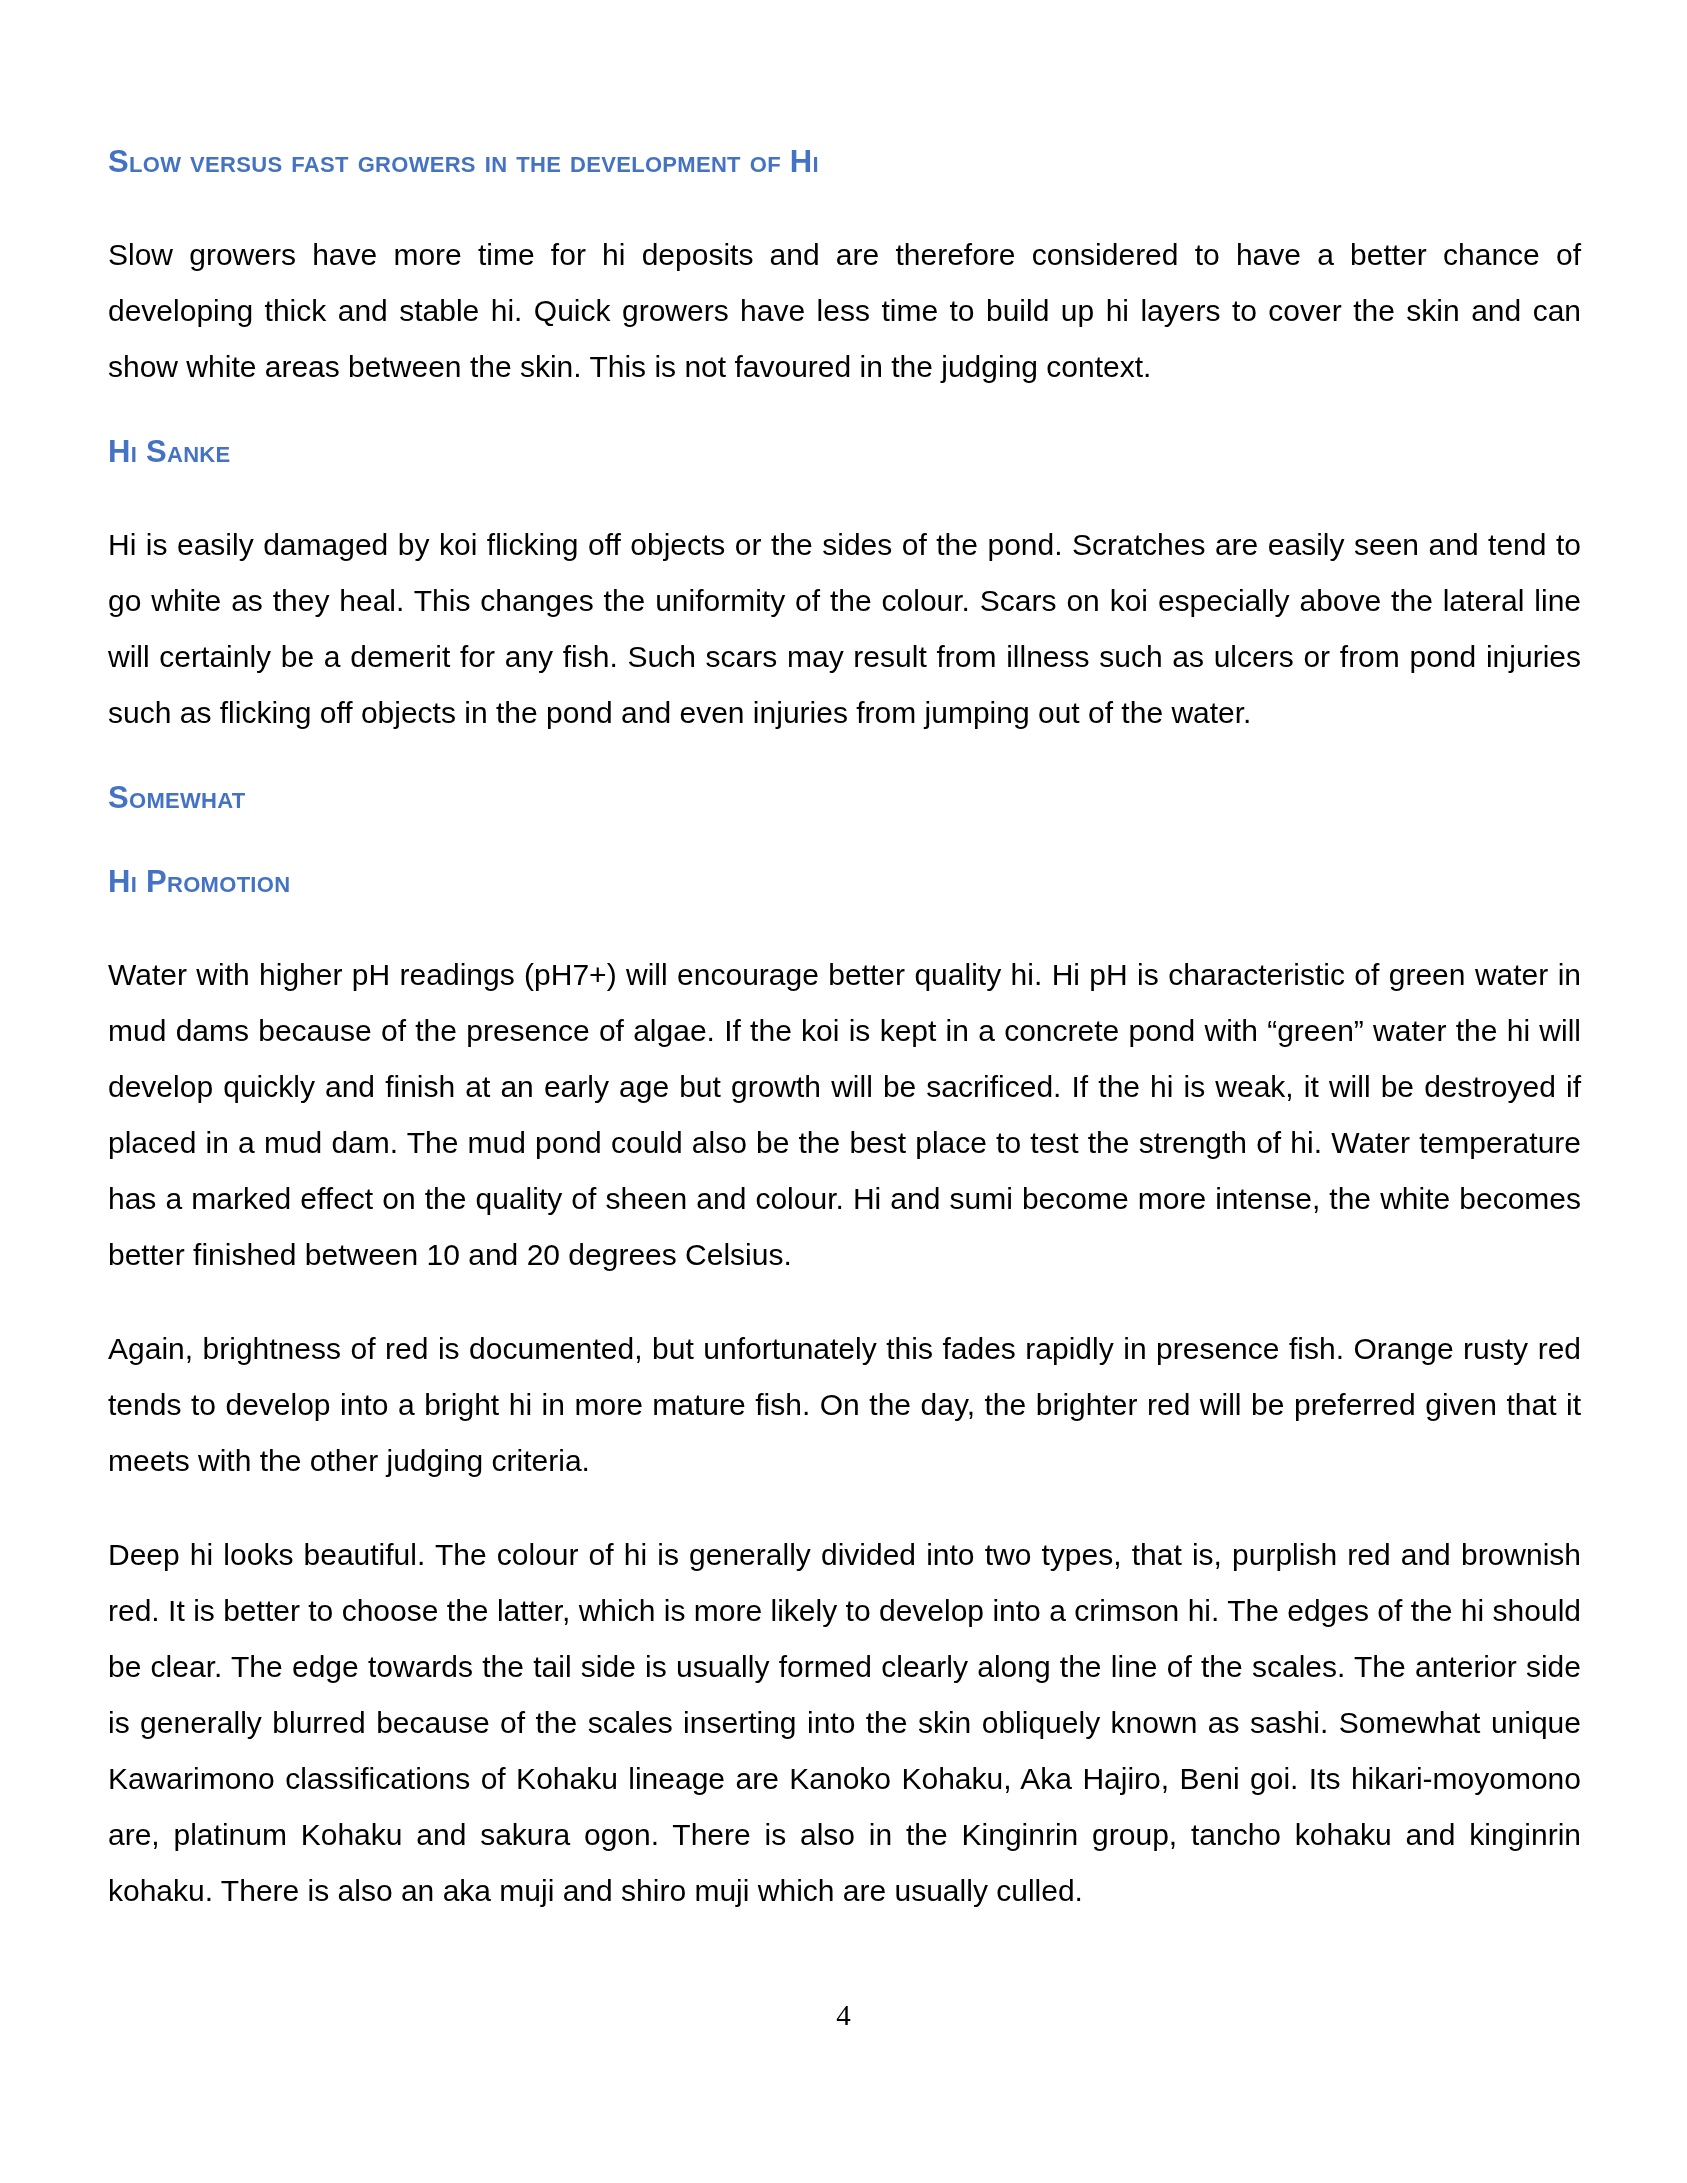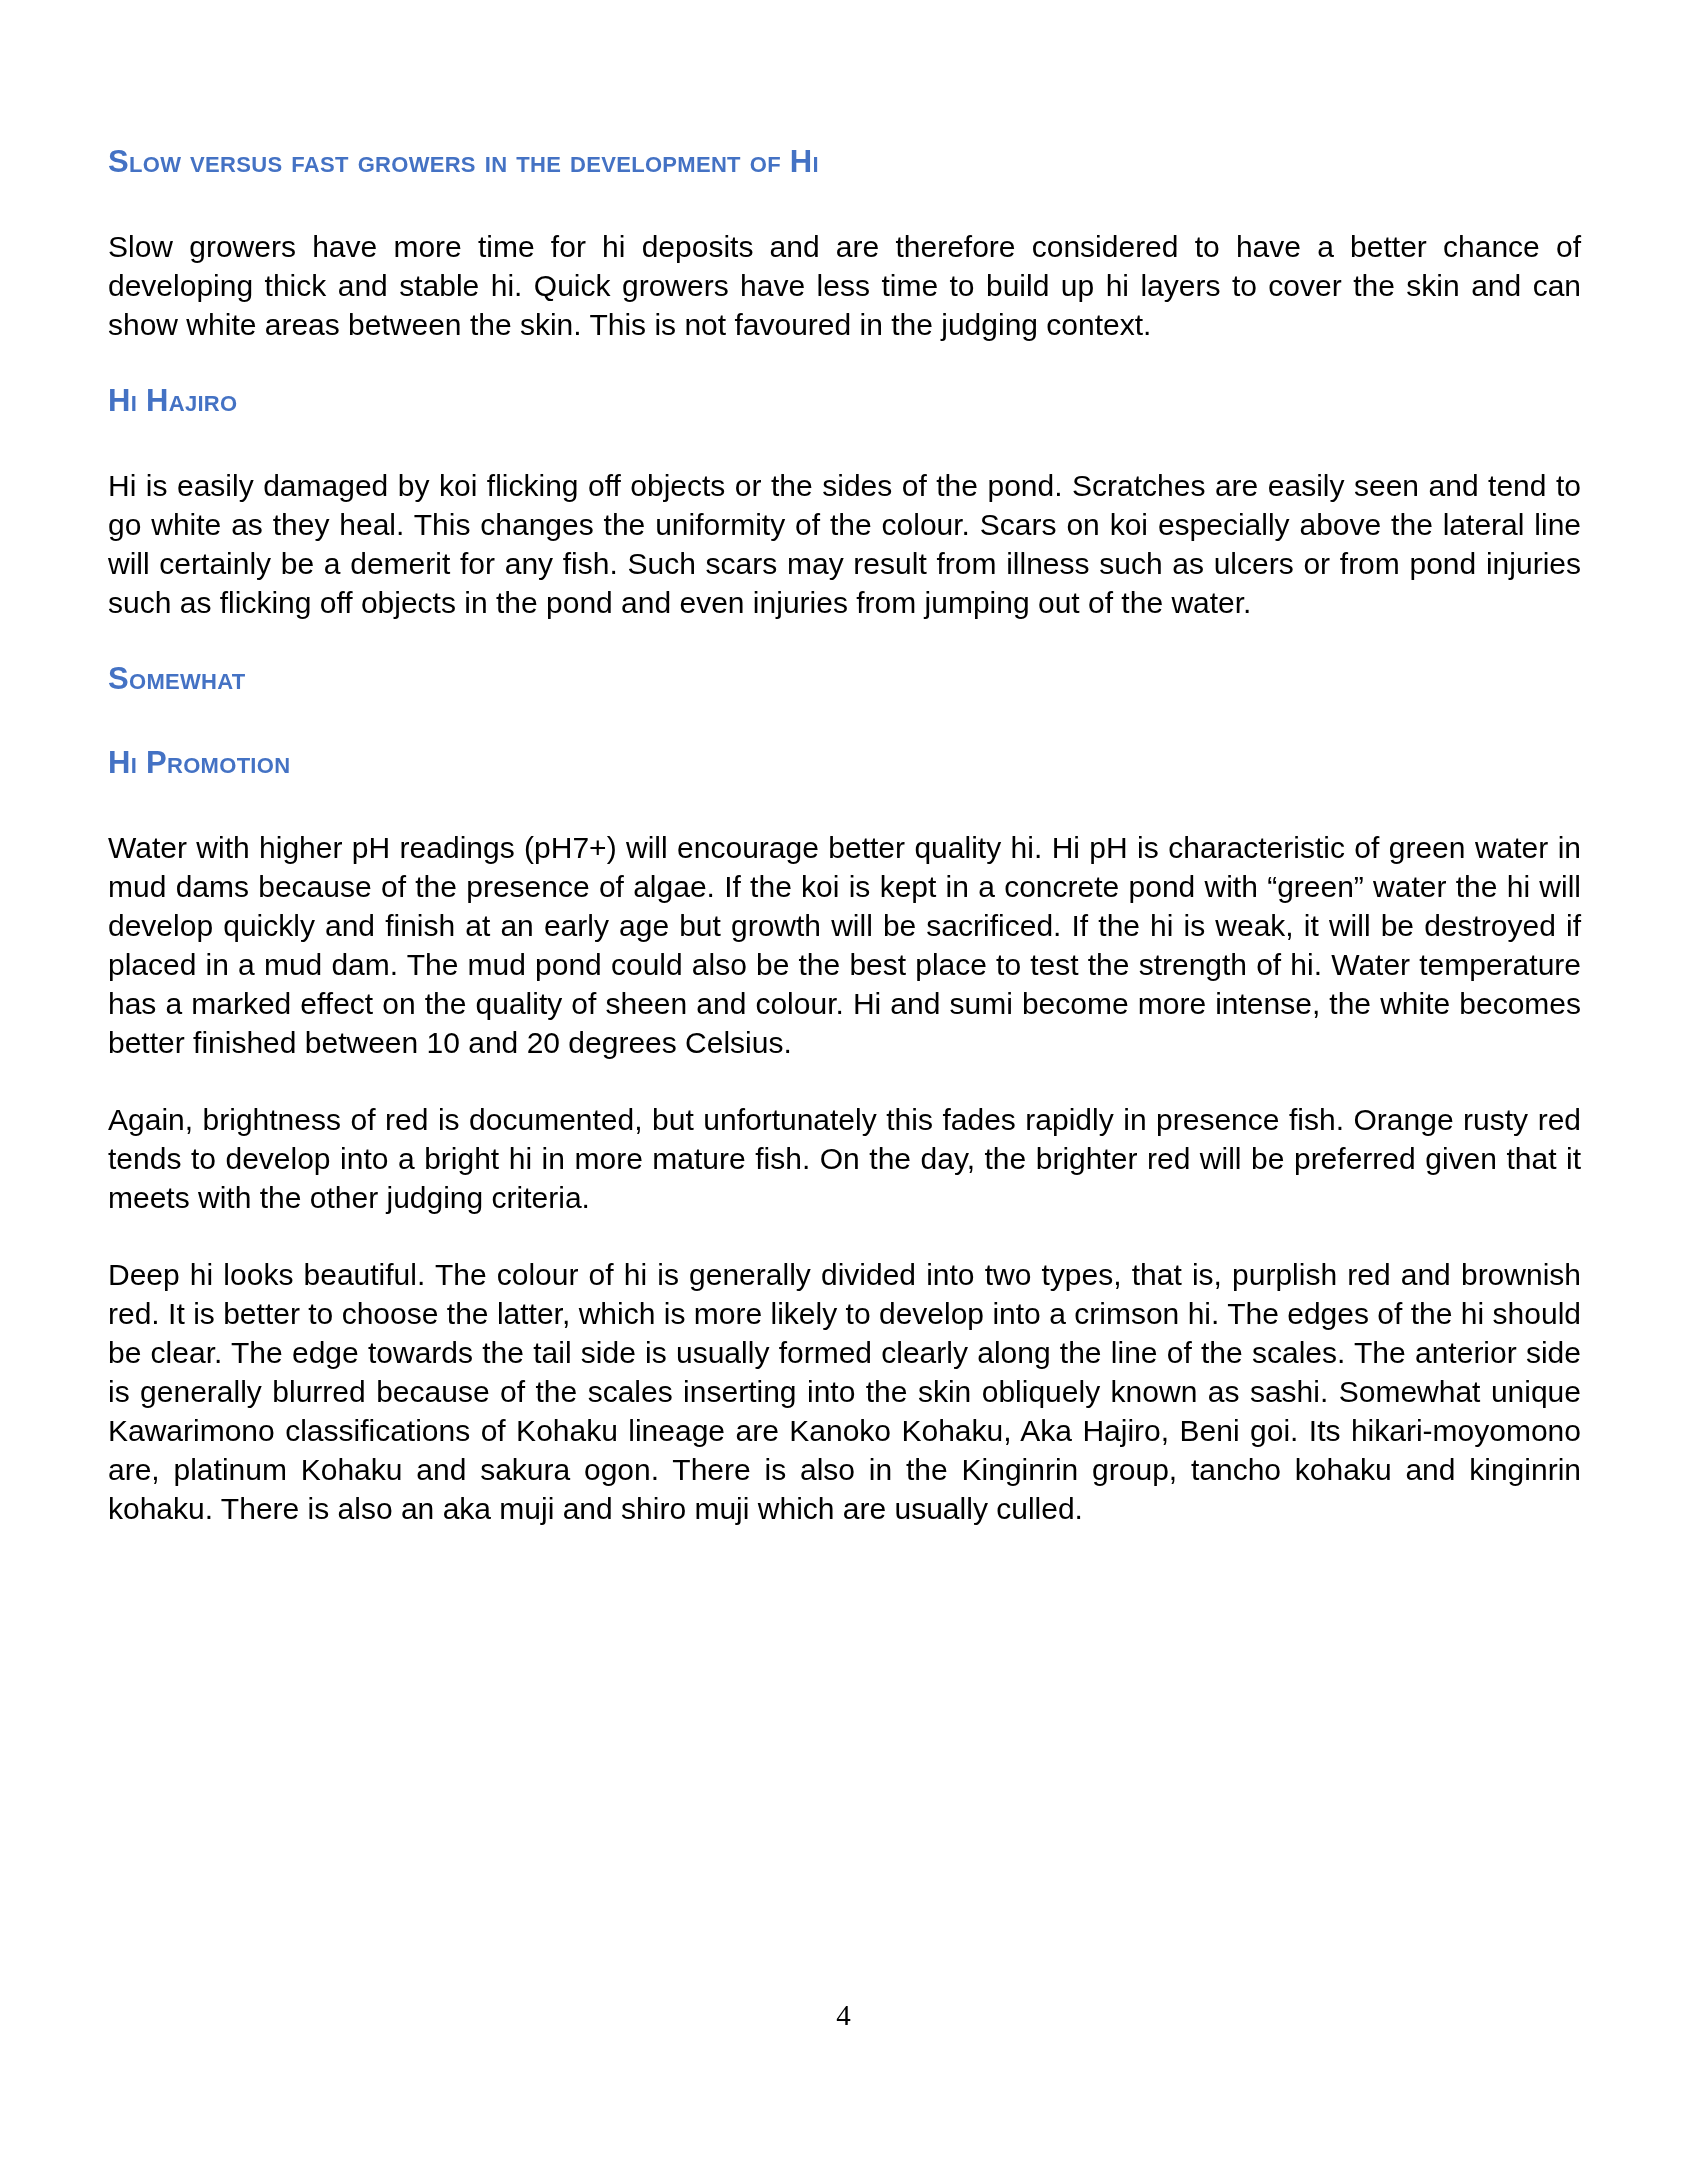--- a/index.html
+++ b/index.html
@@ -18,21 +18,21 @@
     font-size: 31px;
     line-height: 37px;
     font-weight: bold;
     font-variant: small-caps;
     letter-spacing: 0.3px;
     color: #4472C4;
     margin: 6.6px 0 47px 0;
   }
   p.doc-para {
     font-size: 30px;
-    line-height: 39px;
+    line-height: 56px;
     text-align: justify;
     text-justify: inter-word;
     margin: 0 0 38px 0;
   }
   .page-number {
     position: absolute;
     top: 1999px;
     left: 0;
     right: 0;
     text-align: center;
@@ -45,21 +45,21 @@
 <body>
 
 <div class="page">
 
   <section>
     <h2 class="doc-heading">Slow versus fast growers in the development of Hi</h2>
     <p class="doc-para">Slow growers have more time for hi deposits and are therefore considered to have a better chance of developing thick and stable hi. Quick growers have less time to build up hi layers to cover the skin and can show white areas between the skin. This is not favoured in the judging context.</p>
   </section>
 
   <section>
-    <h2 class="doc-heading">Hi Hajiro</h2>
+    <h2 class="doc-heading">Hi Sanke</h2>
     <p class="doc-para">Hi is easily damaged by koi flicking off objects or the sides of the pond. Scratches are easily seen and tend to go white as they heal. This changes the uniformity of the colour. Scars on koi especially above the lateral line will certainly be a demerit for any fish. Such scars may result from illness such as ulcers or from pond injuries such as flicking off objects in the pond and even injuries from jumping out of the water.</p>
   </section>
 
   <section>
     <h2 class="doc-heading">Somewhat</h2>
   </section>
 
   <section>
     <h2 class="doc-heading">Hi Promotion</h2>
     <p class="doc-para">Water with higher pH readings (pH7+) will encourage better quality hi. Hi pH is characteristic of green water in mud dams because of the presence of algae. If the koi is kept in a concrete pond with “green” water the hi will develop quickly and finish at an early age but growth will be sacrificed. If the hi is weak, it will be destroyed if placed in a mud dam. The mud pond could also be the best place to test the strength of hi. Water temperature has a marked effect on the quality of sheen and colour. Hi and sumi become more intense, the white becomes better finished between 10 and 20 degrees Celsius.</p>

